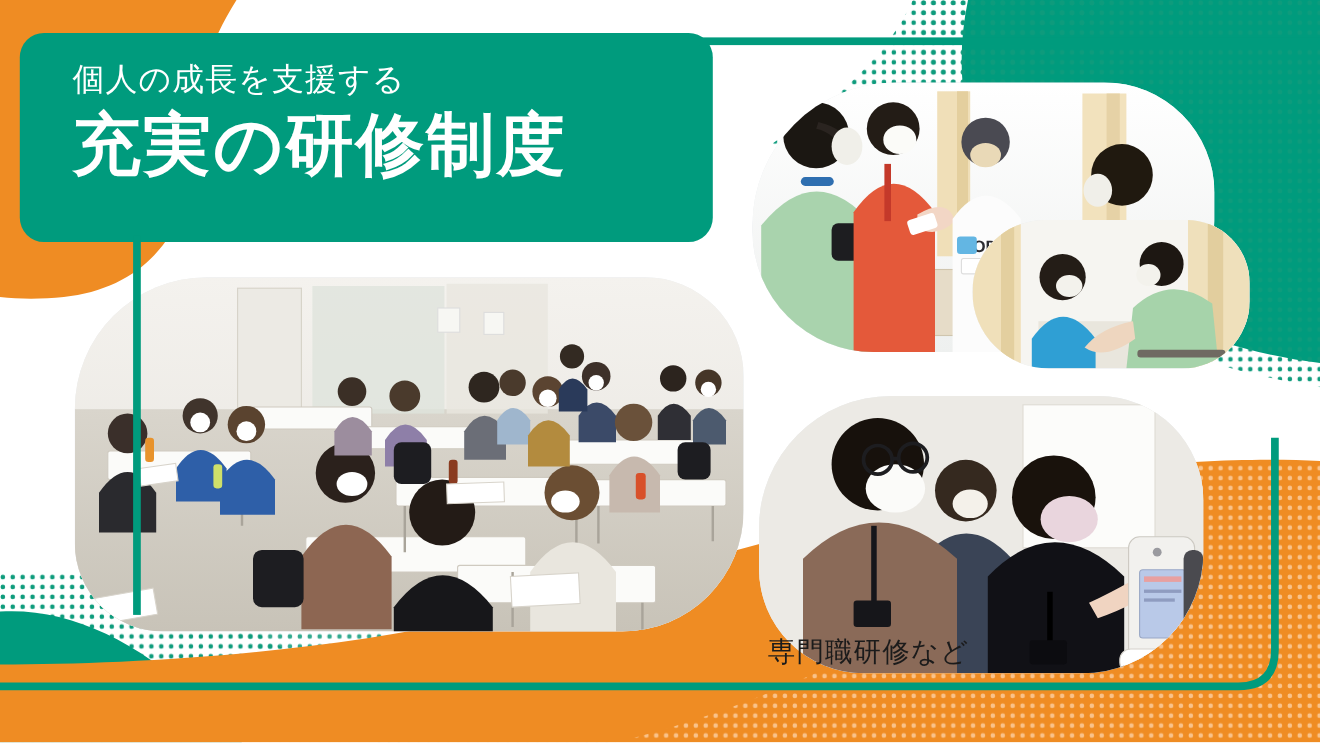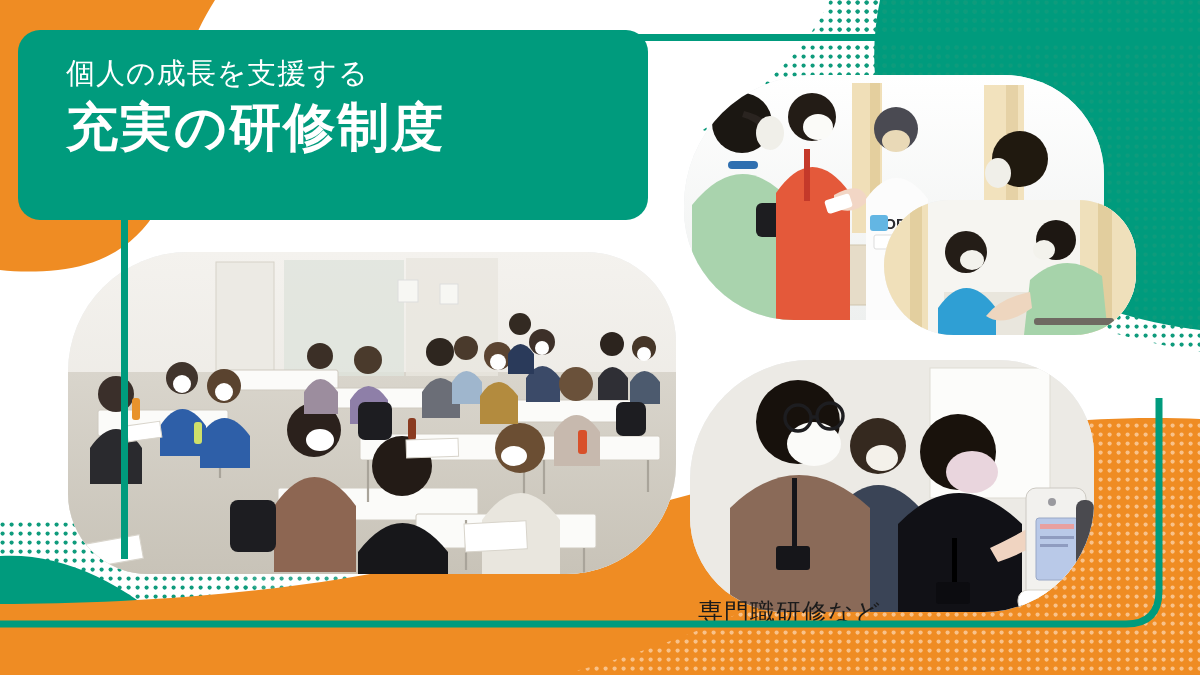--- a/index.html
+++ b/index.html
@@ -38,21 +38,21 @@
   }
   #title-sub {
     font-size:29px;
     font-weight:500;
     letter-spacing:1px;
     line-height:1.1;
     white-space:nowrap;
   }
   #title-main {
     margin-top:8px;
-    font-size:52px;
+    font-size:62px;
     font-weight:bold;
     letter-spacing:2px;
     line-height:1.12;
     white-space:nowrap;
   }
 
   
   .photo {
     position:absolute;
     z-index:20;
@@ -89,21 +89,21 @@
     position:absolute;
     z-index:40;
     color:#1b1b1b;
     font-size:25px;
     font-weight:500;
     letter-spacing:1px;
     white-space:nowrap;
   }
   #caption-manager    { left:110px; top:574px; }
   #caption-onboard    { left:698px; top:300px; }
-  #caption-specialist { left:698px; top:596px; }
+  #caption-specialist { left:698px; top:576px; }
 
   
   .z-bg   { z-index:1; }
   .z-top  { z-index:50; }
 </style>
 </head>
 <body>
 
 <div id="stage">
 

